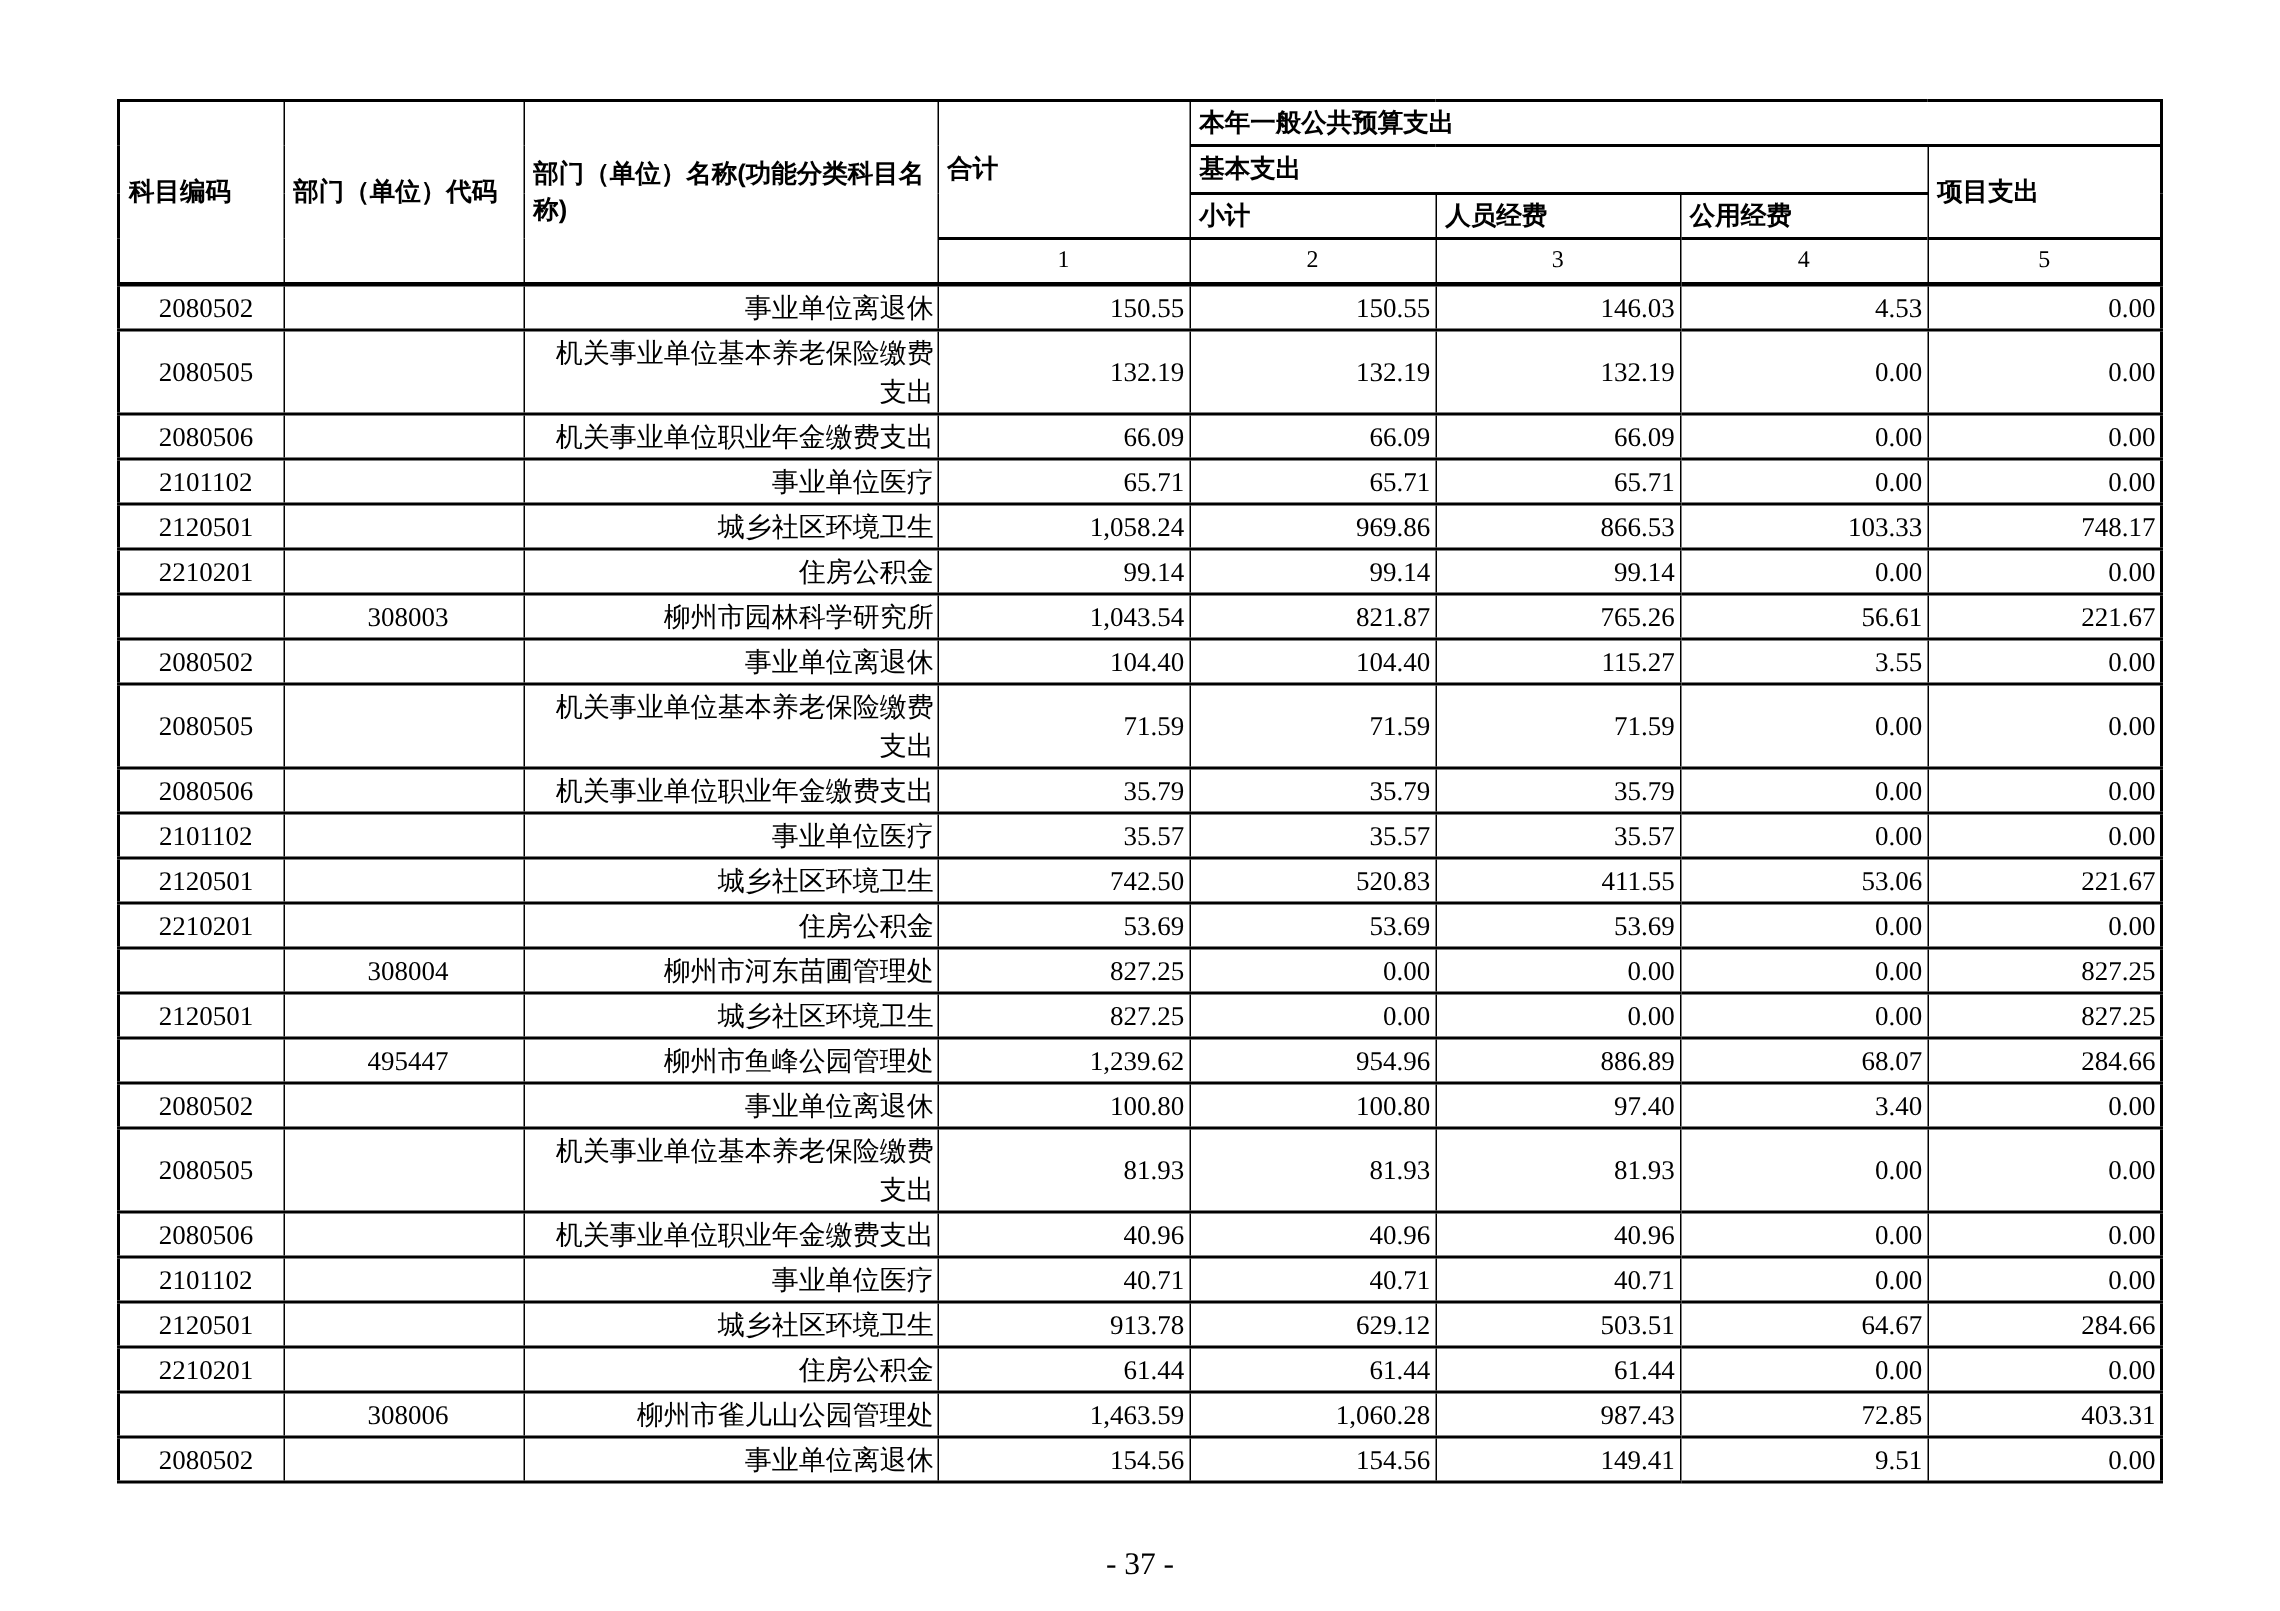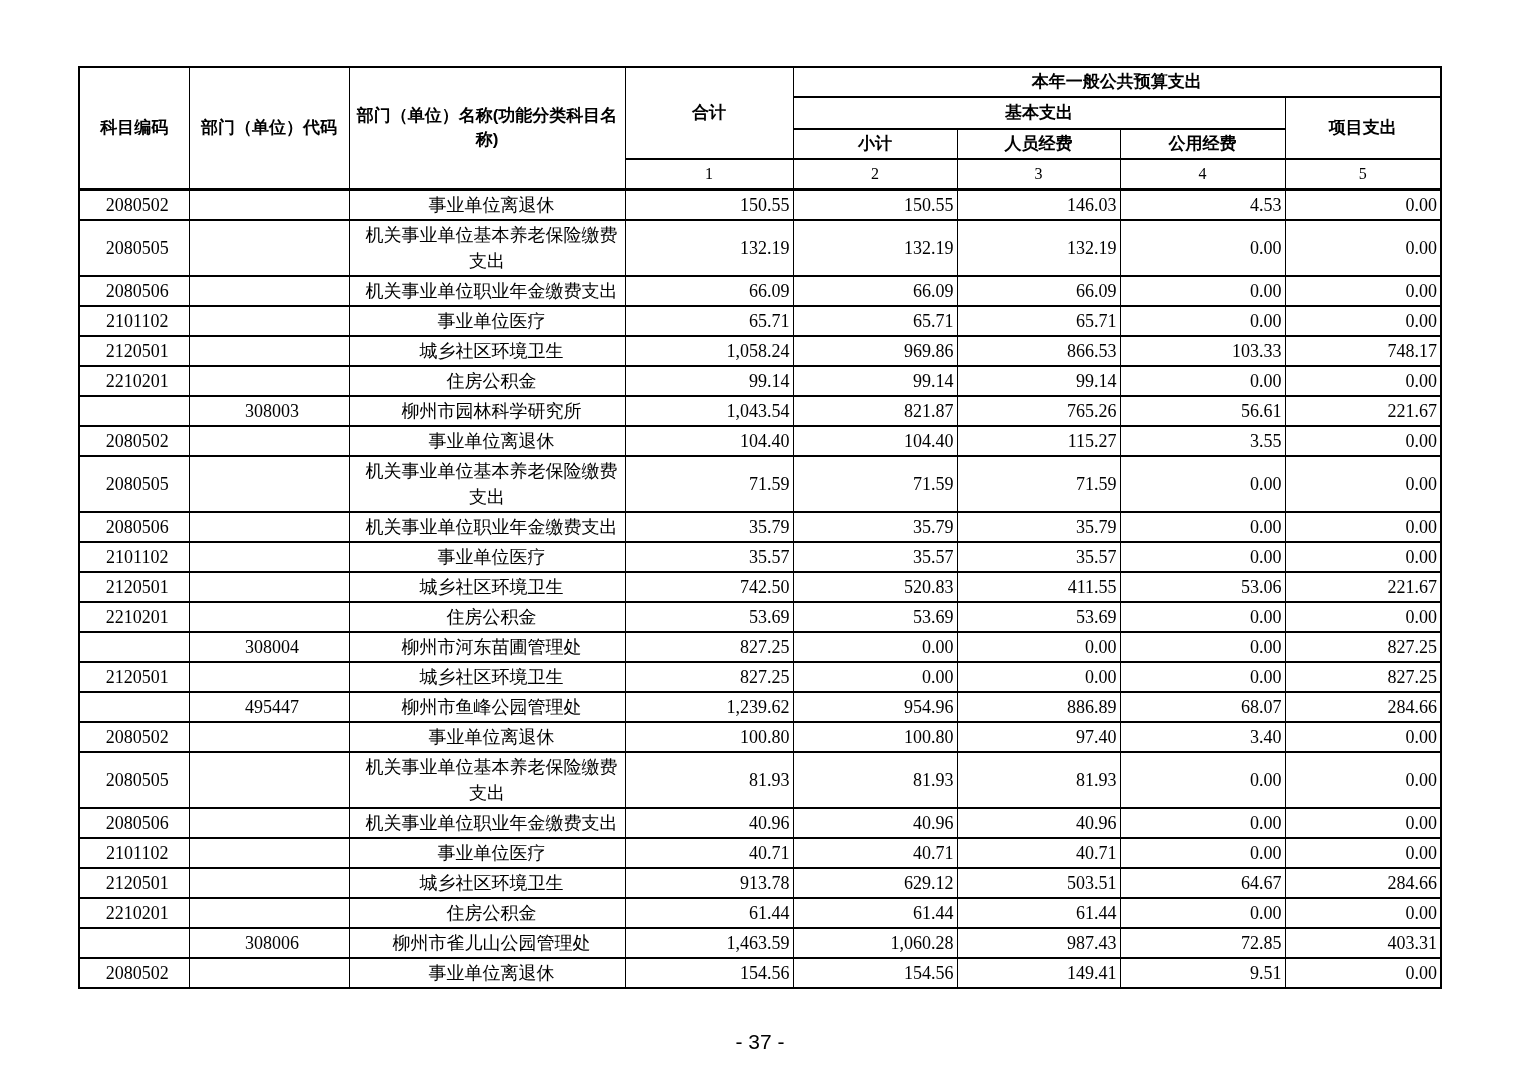--- a/index.html
+++ b/index.html
@@ -27,21 +27,21 @@
     border: 1px solid #000;
     border-top-width: 2px;
     border-bottom-width: 2px;
     overflow: hidden;
     vertical-align: middle;
   }
   th {
     font-family: "Liberation Sans", sans-serif;
     font-weight: bold;
     font-size: 17px;
-    text-align: center;
+    text-align: left;
     padding: 2px 6px;
     line-height: 24px;
   }
   td {
     font-size: 18px;
     line-height: 26px;
     padding: 1px 2px;
   }
   tr.hr1 { height: 27px; }
   tr.hr2 { height: 32px; }
@@ -49,29 +49,29 @@
   tr.hr4 { height: 30px; }
   tr.hr4 td {
     text-align: center;
     font-size: 16px;
     padding: 1px;
     font-family: "Liberation Serif", serif;
   }
   thead tr.hr4 td, thead th[rowspan="4"] { border-bottom-width: 3px; }
   tbody tr { height: 29px; }
   td.code { text-align: center; padding-left: 8px; }
-  td.name { text-align: center; padding-left: 2px; padding-right: 2px; text-indent: 9px; }
+  td.name { text-align: right; padding-left: 2px; padding-right: 2px; text-indent: 9px; }
   td.num  { text-align: right; padding-right: 3px; }
   .pageno {
     position: absolute;
     top: 1030px;
     left: 0;
     width: 1520px;
     text-align: center;
-    font-family: Liberation Sans, sans-serif;
+    font-family: Liberation Serif, serif;
     font-size: 21px;
     color: #000;
   }
 </style>
 </head>
 <body>
 
 <div class="sheet">
   <table class="budget">
     <colgroup>

